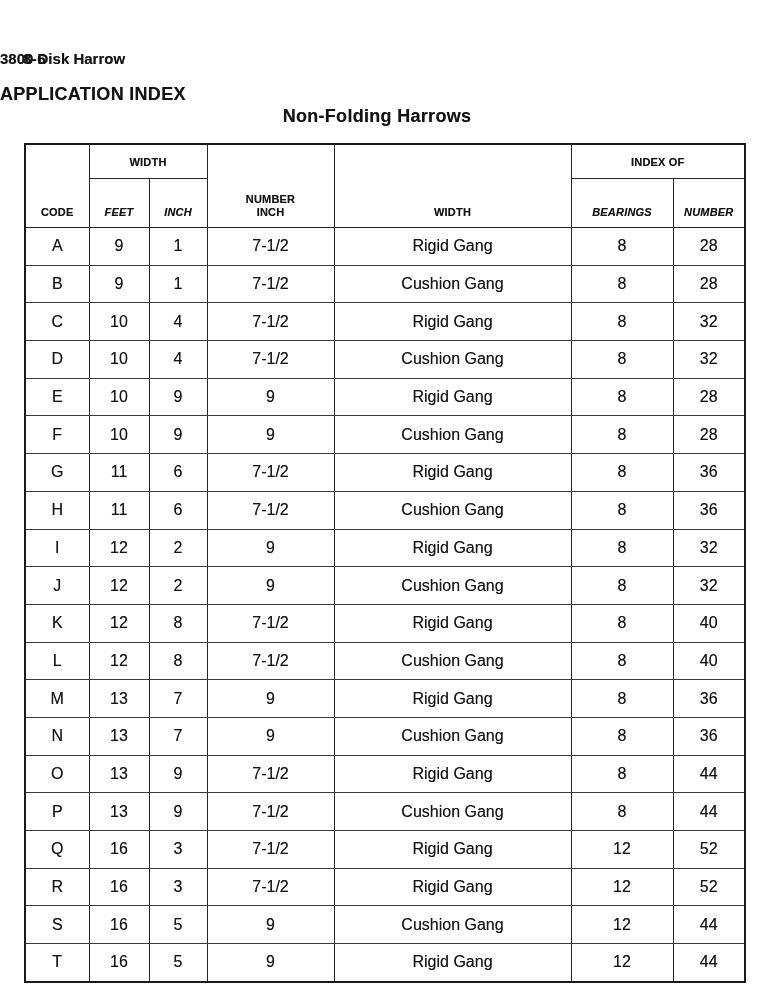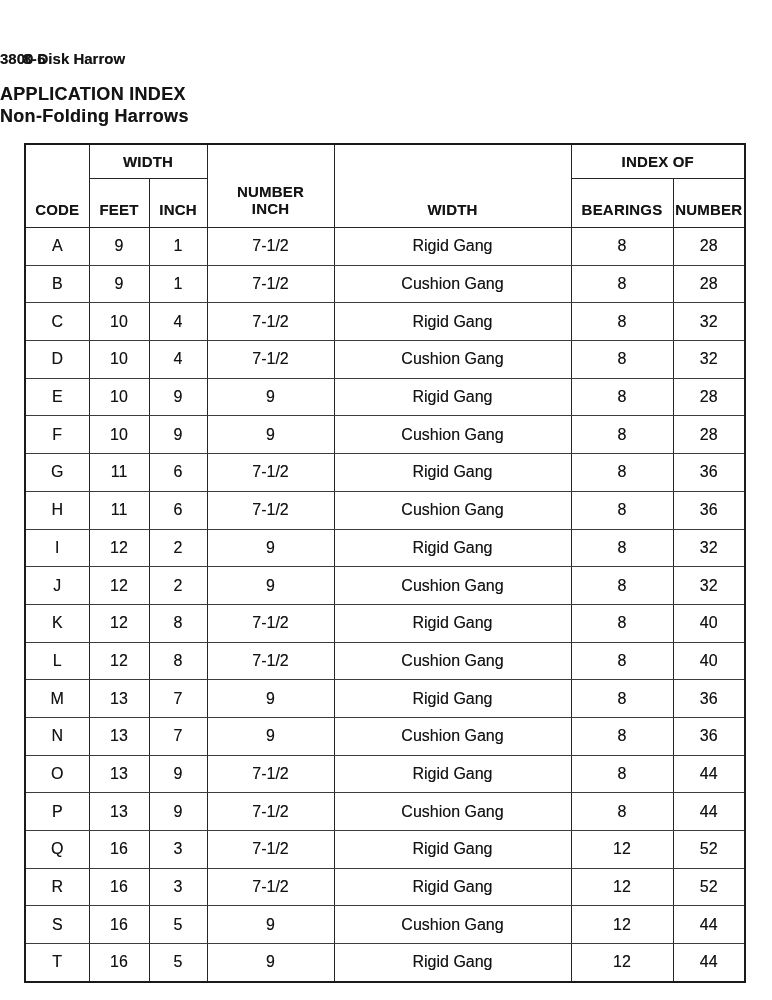--- a/index.html
+++ b/index.html
@@ -45,20 +45,21 @@
     width: 754px;
     font-size: 18px;
     font-weight: bold;
     letter-spacing: 0.3px;
   }
   .sub-title {
     position: absolute;
     left: 0;
     top: 106px;
     width: 754px;
+    text-align: center;
     font-size: 18px;
     font-weight: bold;
     letter-spacing: 0.3px;
   }
 
   table.app-index {
     position: absolute;
     left: 24px;
     top: 143px;
     width: 720px;
@@ -78,33 +79,34 @@
   table.app-index {
     border: 2.5px solid #1a1a1a;
   }
   
   table.app-index tbody td {
     border-top: 1.5px solid #3c3c3c;
     border-bottom: 1.5px solid #3c3c3c;
   }
 
   table.app-index thead th {
-    font-size: 15px;
+    font-size: 11px;
     font-weight: bold;
     vertical-align: bottom;
     padding-bottom: 9px;
     letter-spacing: 0.2px;
   }
   table.app-index thead tr.group-row th.group {
     vertical-align: middle;
     padding-bottom: 0;
     height: 33px;
   }
   table.app-index thead tr.label-row th {
     height: 39px;
+    font-style: italic;
   }
   table.app-index thead th.two-line span {
     display: block;
     line-height: 1.12;
   }
 
   table.app-index tbody td {
     height: 36.7px;
     font-size: 16px;
     font-weight: normal;

